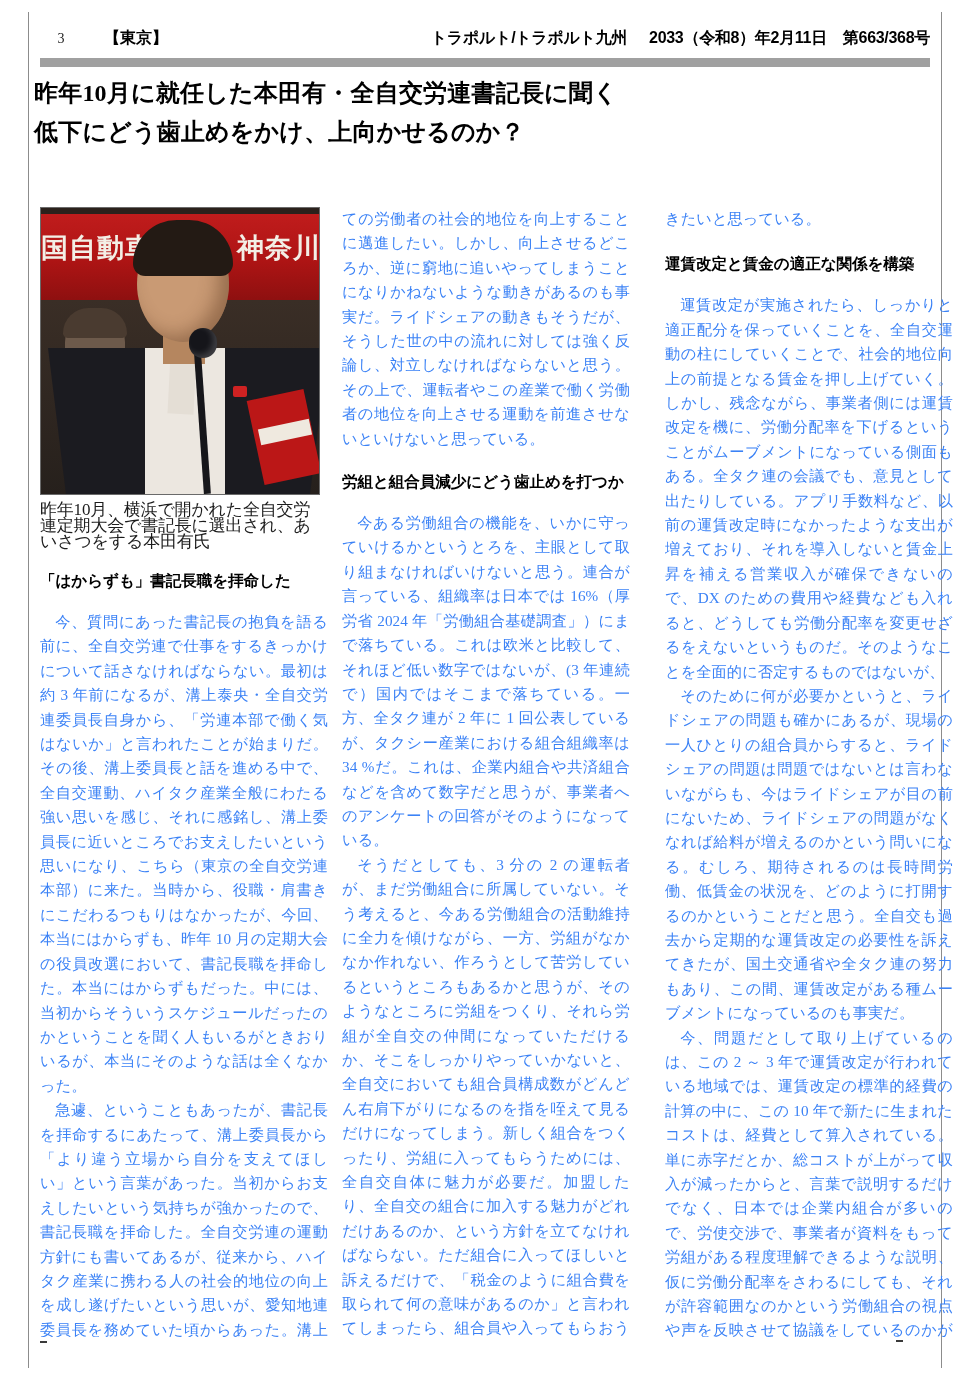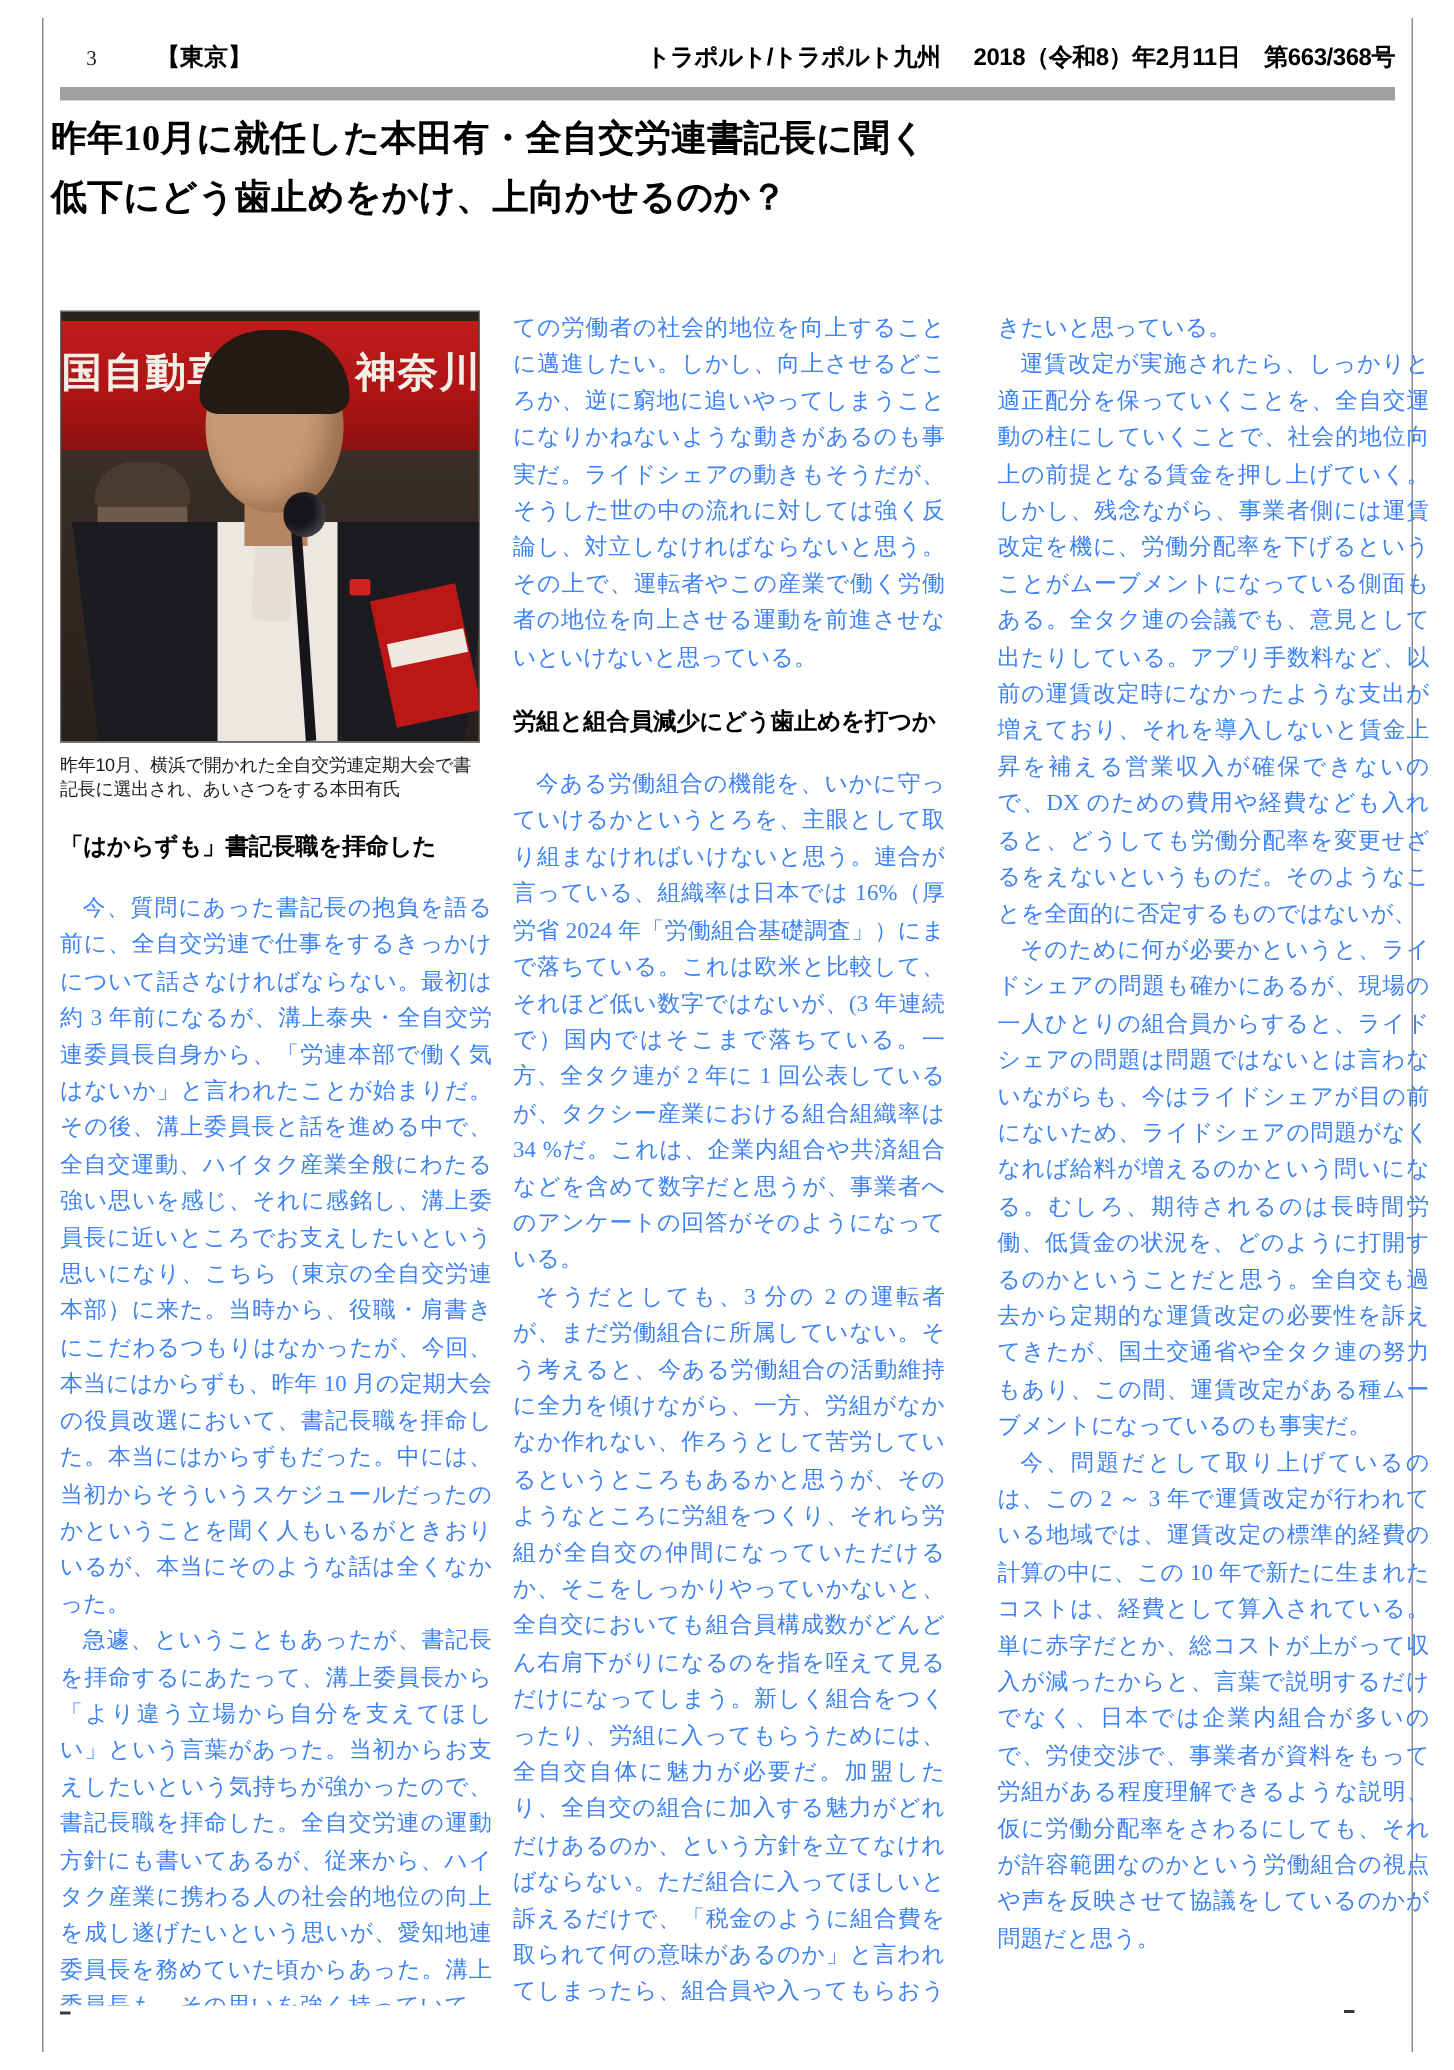--- a/index.html
+++ b/index.html
@@ -253,22 +253,22 @@
   .ph-bg-hair {
     position: absolute;
     left: 22px; top: 100px;
     width: 64px; height: 30px;
     background: #4a3b30;
     border-radius: 32px 32px 6px 6px;
   }
   .caption {
     width: 280px;
     margin-top: 7px;
-    font-family: Liberation Sans, sans-serif;
-    font-size: 12px;
+    font-family: Liberation Serif, serif;
+    font-size: 17px;
     line-height: 16px;
     color: #1c1c1c;
     letter-spacing: -0.2px;
   }
 
   
   p.body {
     margin: 0;
     font-size: 15.2px;
     line-height: 24.4px;
@@ -299,21 +299,21 @@
   <div class="frame-left"></div>
   <div class="frame-right"></div>
   <div class="corner-mark corner-bl"></div>
   <div class="corner-mark corner-br"></div>
 
   <div class="masthead">
     <span class="page-number">3</span>
     <span class="edition-tag">【東京】</span>
     <span class="masthead-right">
       <span class="paper-name">トラポルト/トラポルト九州</span>
-      <span class="issue-date">2018（令和8）年2月11日</span>
+      <span class="issue-date">2033（令和8）年2月11日</span>
       <span class="issue-number">第663/368号</span>
     </span>
   </div>
 
   <div class="rule-bar"></div>
 
   <div class="headline">
     <div>昨年10月に就任した本田有・全自交労連書記長に聞く</div>
     <div>低下にどう歯止めをかけ、上向かせるのか？</div>
   </div>
@@ -353,20 +353,21 @@
 
     <div class="col col-2">
       <p class="body">ての労働者の社会的地位を向上することに邁進したい。しかし、向上させるどころか、逆に窮地に追いやってしまうことになりかねないような動きがあるのも事実だ。ライドシェアの動きもそうだが、そうした世の中の流れに対しては強く反論し、対立しなければならないと思う。その上で、運転者やこの産業で働く労働者の地位を向上させる運動を前進させないといけないと思っている。</p>
       <h2 class="sec">労組と組合員減少にどう歯止めを打つか</h2>
       <p class="body indent">今ある労働組合の機能を、いかに守っていけるかというとろを、主眼として取り組まなければいけないと思う。連合が言っている、組織率は日本では 16%（厚労省 2024 年「労働組合基礎調査」）にまで落ちている。これは欧米と比較して、それほど低い数字ではないが、(3 年連続で）国内ではそこまで落ちている。一方、全タク連が 2 年に 1 回公表しているが、タクシー産業における組合組織率は 34 %だ。これは、企業内組合や共済組合などを含めて数字だと思うが、事業者へのアンケートの回答がそのようになっている。</p>
       <p class="body indent">そうだとしても、3 分の 2 の運転者が、まだ労働組合に所属していない。そう考えると、今ある労働組合の活動維持に全力を傾けながら、一方、労組がなかなか作れない、作ろうとして苦労しているというところもあるかと思うが、そのようなところに労組をつくり、それら労組が全自交の仲間になっていただけるか、そこをしっかりやっていかないと、全自交においても組合員構成数がどんどん右肩下がりになるのを指を咥えて見るだけになってしまう。新しく組合をつくったり、労組に入ってもらうためには、全自交自体に魅力が必要だ。加盟したり、全自交の組合に加入する魅力がどれだけあるのか、という方針を立てなければならない。ただ組合に入ってほしいと訴えるだけで、「税金のように組合費を取られて何の意味があるのか」と言われてしまったら、組合員や入ってもらおうとしている人を説得できないので、全自交に入る意義をより感じてもらえるような組織にしてい</p>
     </div>
 
     <div class="col col-3">
       <p class="body">きたいと思っている。</p>
+      <h2 class="sec">運賃改定と賃金の適正な関係を構築</h2>
       <p class="body indent">運賃改定が実施されたら、しっかりと適正配分を保っていくことを、全自交運動の柱にしていくことで、社会的地位向上の前提となる賃金を押し上げていく。しかし、残念ながら、事業者側には運賃改定を機に、労働分配率を下げるということがムーブメントになっている側面もある。全タク連の会議でも、意見として出たりしている。アプリ手数料など、以前の運賃改定時になかったような支出が増えており、それを導入しないと賃金上昇を補える営業収入が確保できないので、DX のための費用や経費なども入れると、どうしても労働分配率を変更せざるをえないというものだ。そのようなことを全面的に否定するものではないが、</p>
       <p class="body indent">そのために何が必要かというと、ライドシェアの問題も確かにあるが、現場の一人ひとりの組合員からすると、ライドシェアの問題は問題ではないとは言わないながらも、今はライドシェアが目の前にないため、ライドシェアの問題がなくなれば給料が増えるのかという問いになる。むしろ、期待されるのは長時間労働、低賃金の状況を、どのように打開するのかということだと思う。全自交も過去から定期的な運賃改定の必要性を訴えてきたが、国土交通省や全タク連の努力もあり、この間、運賃改定がある種ムーブメントになっているのも事実だ。</p>
       <p class="body indent">今、問題だとして取り上げているのは、この 2 ～ 3 年で運賃改定が行われている地域では、運賃改定の標準的経費の計算の中に、この 10 年で新たに生まれたコストは、経費として算入されている。単に赤字だとか、総コストが上がって収入が減ったからと、言葉で説明するだけでなく、日本では企業内組合が多いので、労使交渉で、事業者が資料をもって労組がある程度理解できるような説明、仮に労働分配率をさわるにしても、それが許容範囲なのかという労働組合の視点や声を反映させて協議をしているのかが問題だと思う。</p>
 
     </div>
 
   </div>
 </div>
 
 </body></html>

